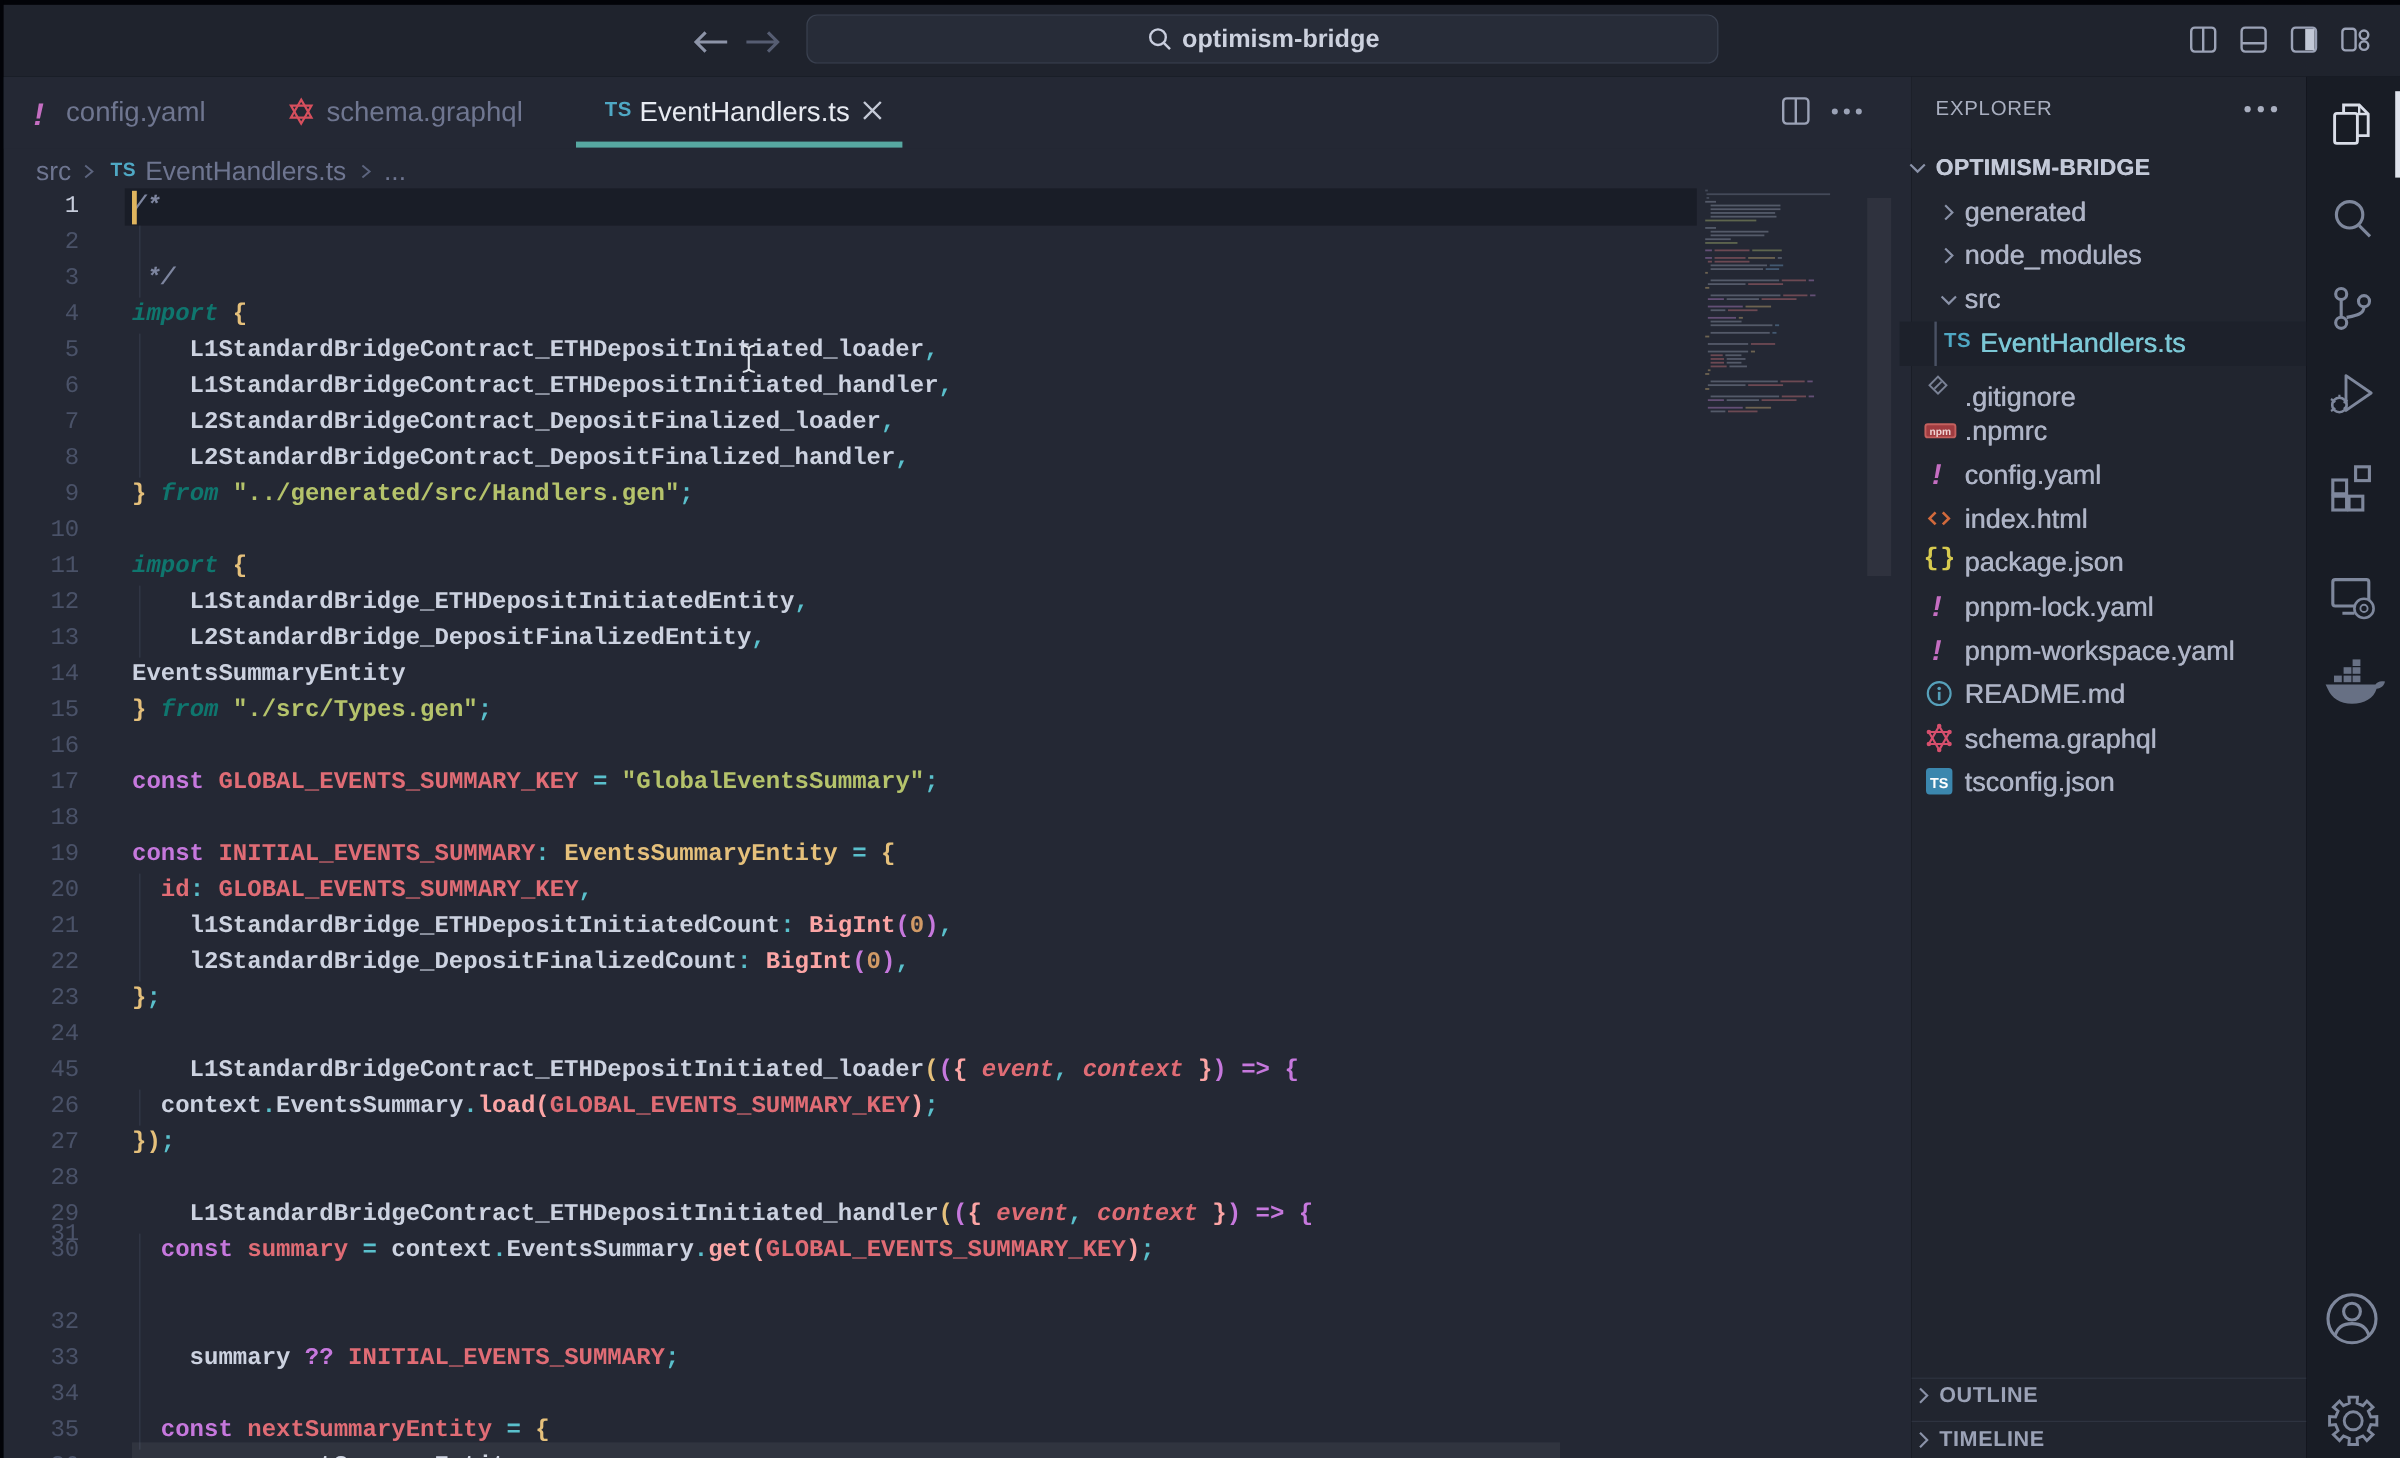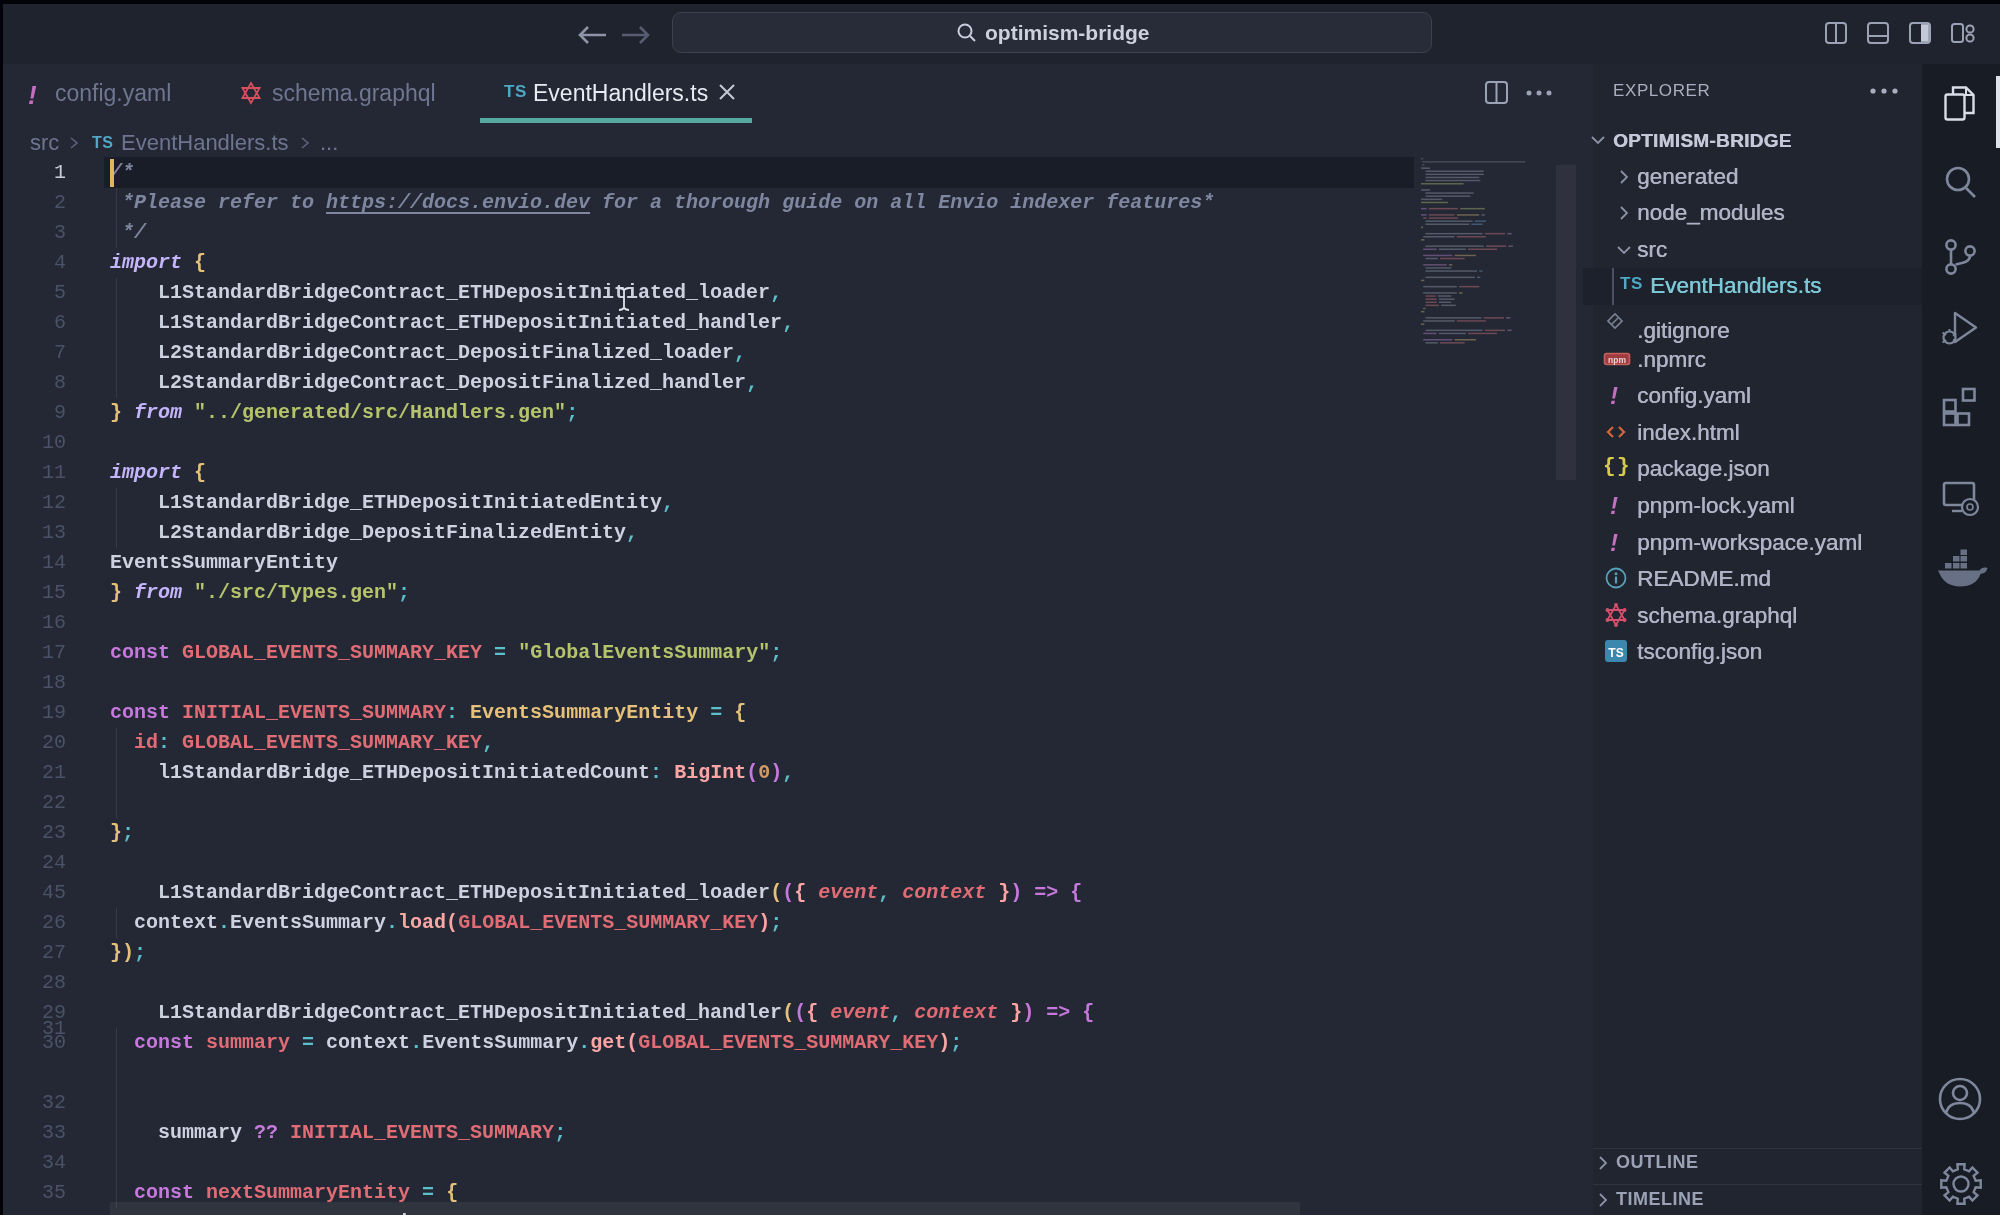--- a/index.html
+++ b/index.html
@@ -5,21 +5,21 @@
 body { font-family:"Liberation Sans", sans-serif; }
 .abs { position:absolute; }
 #win { position:absolute; left:0; top:0; width:2000px; height:1215px; }
 #editor { position:absolute; left:3px; top:64px; width:1590px; height:1151px; background:#242834; overflow:hidden; }
 .cl { position:absolute; left:110px; height:30px; line-height:30px; font-family:"Liberation Mono", monospace; font-size:20px; font-weight:bold; white-space:pre; color:#ccd2e0; }
 .gn { position:absolute; left:0px; width:66px; height:30px; line-height:30px; text-align:right; font-family:"Liberation Mono", monospace; font-size:20px; color:#4a5268; }
 .g1 { color:#c6ccdb; }
 i { font-style:normal; }
 i.c { color:#7e86a0; font-style:italic; }
 i.c u { text-underline-offset:4px; }
-i.k { color:#c4b5fd; font-style:italic; }
+i.k { color:#0f766e; font-style:italic; }
 i.kw { color:#c678dd; }
 i.r { color:#e06c75; }
 i.ri { color:#e06c75; font-style:italic; }
 i.y { color:#e5c07b; }
 i.g { color:#b5c36b; }
 i.b { color:#fca5a5; }
 i.f { color:#ccd2e0; }
 i.t { color:#5ac0cc; }
 i.p { color:#c678dd; }
 i.ora { color:#d19a66; }
@@ -105,40 +105,40 @@
     <div class="gn" style="top:968px">28</div>
     <div class="gn" style="top:998px">29</div>
     <div class="gn" style="top:1028px">30</div>
     <div class="gn" style="top:1014px">31</div>
     <div class="gn" style="top:1088px">32</div>
     <div class="gn" style="top:1118px">33</div>
     <div class="gn" style="top:1148px">34</div>
     <div class="gn" style="top:1178px">35</div>
     <div class="gn" style="top:1208px">36</div>
   <div class="cl" style="top:158px"><i class="c">/*</i></div>
-    <div class="cl" style="top:188px"><i class="c"> *Please refer to <u>https://docs.envio.dev</u> for a thorough guide on all Envio indexer features*</i></div>
     <div class="cl" style="top:218px"><i class="c"> */</i></div>
     <div class="cl" style="top:248px"><i class="k">import</i> <i class="y">{</i></div>
     <div class="cl" style="top:278px">    <i class="f">L1StandardBridgeContract_ETHDepositInitiated_loader</i><i class="t">,</i></div>
     <div class="cl" style="top:308px">    <i class="f">L1StandardBridgeContract_ETHDepositInitiated_handler</i><i class="t">,</i></div>
     <div class="cl" style="top:338px">    <i class="f">L2StandardBridgeContract_DepositFinalized_loader</i><i class="t">,</i></div>
     <div class="cl" style="top:368px">    <i class="f">L2StandardBridgeContract_DepositFinalized_handler</i><i class="t">,</i></div>
     <div class="cl" style="top:398px"><i class="y">}</i> <i class="k">from</i> <i class="g">"../generated/src/Handlers.gen"</i><i class="t">;</i></div>
     <div class="cl" style="top:428px"></div>
     <div class="cl" style="top:458px"><i class="k">import</i> <i class="y">{</i></div>
     <div class="cl" style="top:488px">    <i class="f">L1StandardBridge_ETHDepositInitiatedEntity</i><i class="t">,</i></div>
     <div class="cl" style="top:518px">    <i class="f">L2StandardBridge_DepositFinalizedEntity</i><i class="t">,</i></div>
     <div class="cl" style="top:548px"><i class="f">EventsSummaryEntity</i></div>
     <div class="cl" style="top:578px"><i class="y">}</i> <i class="k">from</i> <i class="g">"./src/Types.gen"</i><i class="t">;</i></div>
     <div class="cl" style="top:608px"></div>
     <div class="cl" style="top:638px"><i class="kw">const</i> <i class="r">GLOBAL_EVENTS_SUMMARY_KEY</i> <i class="t">=</i> <i class="g">"GlobalEventsSummary"</i><i class="t">;</i></div>
     <div class="cl" style="top:668px"></div>
     <div class="cl" style="top:728px">  <i class="r">id</i><i class="t">:</i> <i class="r">GLOBAL_EVENTS_SUMMARY_KEY</i><i class="t">,</i></div>
     <div class="cl" style="top:698px"><i class="kw">const</i> <i class="r">INITIAL_EVENTS_SUMMARY</i><i class="t">:</i> <i class="y">EventsSummaryEntity</i> <i class="t">=</i> <i class="y">{</i></div>
     <div class="cl" style="top:758px">    <i class="f">l1StandardBridge_ETHDepositInitiatedCount</i><i class="t">:</i> <i class="b">BigInt</i><i class="p">(</i><i class="ora">0</i><i class="p">)</i><i class="t">,</i></div>
+    <div class="cl" style="top:788px">    <i class="f">l2StandardBridge_DepositFinalizedCount</i><i class="t">:</i> <i class="b">BigInt</i><i class="p">(</i><i class="ora">0</i><i class="p">)</i><i class="t">,</i></div>
     <div class="cl" style="top:818px"><i class="y">}</i><i class="t">;</i></div>
     <div class="cl" style="top:848px"></div>
     <div class="cl" style="top:878px">    <i class="f">L1StandardBridgeContract_ETHDepositInitiated_loader</i><i class="y">(</i><i class="p">(</i><i class="b">{</i> <i class="ri">event</i><i class="t">,</i> <i class="ri">context</i> <i class="b">}</i><i class="p">)</i> <i class="p">=&gt;</i> <i class="p">{</i></div>
     <div class="cl" style="top:908px">  <i class="f">context</i><i class="t">.</i><i class="f">EventsSummary</i><i class="t">.</i><i class="b">load</i><i class="b">(</i><i class="r">GLOBAL_EVENTS_SUMMARY_KEY</i><i class="b">)</i><i class="t">;</i></div>
     <div class="cl" style="top:938px"><i class="y">}</i><i class="y">)</i><i class="t">;</i></div>
     <div class="cl" style="top:968px"></div>
     <div class="cl" style="top:998px">    <i class="f">L1StandardBridgeContract_ETHDepositInitiated_handler</i><i class="y">(</i><i class="p">(</i><i class="b">{</i> <i class="ri">event</i><i class="t">,</i> <i class="ri">context</i> <i class="b">}</i><i class="p">)</i> <i class="p">=&gt;</i> <i class="p">{</i></div>
     <div class="cl" style="top:1028px">  <i class="kw">const</i> <i class="r">summary</i> <i class="t">=</i> <i class="f">context</i><i class="t">.</i><i class="f">EventsSummary</i><i class="t">.</i><i class="b">get</i><i class="b">(</i><i class="r">GLOBAL_EVENTS_SUMMARY_KEY</i><i class="b">)</i><i class="t">;</i></div>
     <div class="cl" style="top:1058px"></div>
     <div class="cl" style="top:1118px">    <i class="f">summary</i> <i class="p">??</i> <i class="r">INITIAL_EVENTS_SUMMARY</i><i class="t">;</i></div>

